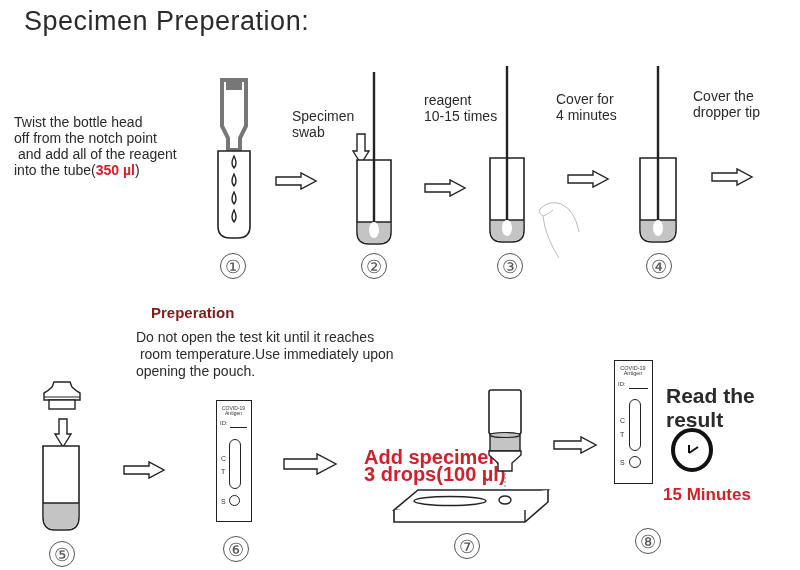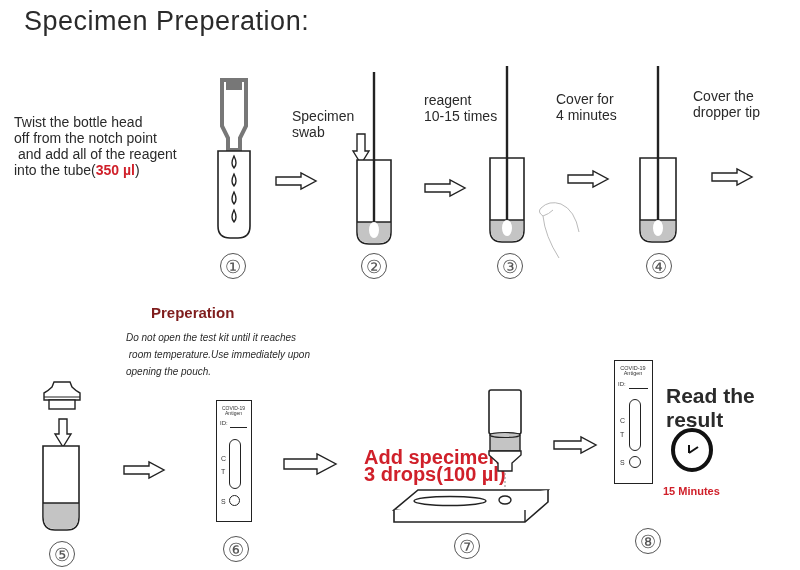--- a/index.html
+++ b/index.html
@@ -86,21 +86,21 @@
   <line x1="1" y1="154" x2="37" y2="154" stroke="#222" stroke-width="1.4"></line>
   <line x1="19" y1="0" x2="19" y2="154" stroke="#222" stroke-width="2.4"></line>
   <ellipse cx="19" cy="162" rx="5" ry="8" fill="#fff"></ellipse>
 </svg>
 <div class="abs num" style="left:646px; top:253px;">④</div>
 
 <div class="abs txt" style="left:693px; top:88px;"><span>Cover the</span>
 <span>dropper tip</span></div>
 
 <div class="abs bold" style="left:151px; top:304px; font-size:15px; color:#7f1d1d;">Preperation</div>
-<div class="abs txt" style="left:126px; top:329px; font-size:10px; line-height:17px;font-style:italic;"><span>Do not open the test kit until it reaches</span>
+<div class="abs txt" style="left:136px; top:329px; font-size:14px; line-height:17px;"><span>Do not open the test kit until it reaches</span>
 <span> room temperature.Use immediately upon</span>
 <span>opening the pouch.</span></div>
 
 <svg style="left:42px; top:381px;" width="40" height="30" viewBox="0 0 40 30">
   <path d="M12,1 H28 L30,6 Q34,10 38,12 V19 H2 V12 Q6,10 10,6 Z" fill="#fff" stroke="#222" stroke-width="1.4"></path>
   <line x1="2" y1="16" x2="38" y2="16" stroke="#222" stroke-width="1.2"></line>
   <rect x="7" y="19" width="26" height="9" fill="#fff" stroke="#222" stroke-width="1.4"></rect>
 </svg>
 <svg style="left:54px; top:418px;" width="18" height="30">
     <path d="M5,1 H13 V16 H17 L9,29 L1,16 H5 Z" fill="#fff" stroke="#222" stroke-width="1.4"></path>
@@ -161,14 +161,14 @@
   <div class="abs" style="left:5px; top:70px; font-size:7px; color:#333;">T</div>
   <div class="abs" style="left:5px; top:98px; font-size:7px; color:#333;">S</div>
   <div class="abs" style="left:14px; top:95px; width:10px; height:10px; border:1.6px solid #222; border-radius:50%;"></div>
 </div>
 <div class="abs bold" style="left:666px; top:384px; font-size:21px; color:#2a2a2a;">Read the result</div>
 <svg style="left:669px; top:427px;" width="46" height="46" viewBox="0 0 46 46">
   <ellipse cx="23" cy="23" rx="19" ry="20" fill="#fff" stroke="#111" stroke-width="4"></ellipse>
   <line x1="20" y1="26" x2="20" y2="18" stroke="#111" stroke-width="2"></line>
   <line x1="20" y1="26" x2="29" y2="20" stroke="#111" stroke-width="2"></line>
 </svg>
-<div class="abs red" style="left:663px; top:485px; font-size:11px;">15 Minutes</div>
+<div class="abs red" style="left:663px; top:485px; font-size:17px;">15 Minutes</div>
 <div class="abs num" style="left:635px; top:528px;">⑧</div>
 
 </body></html>

